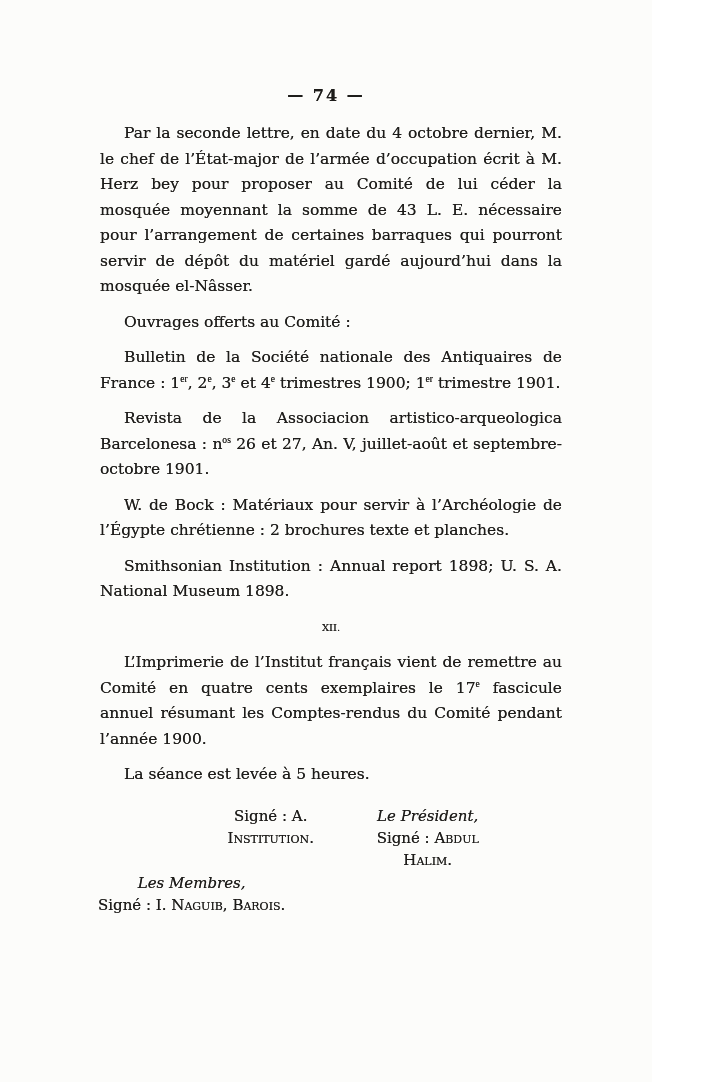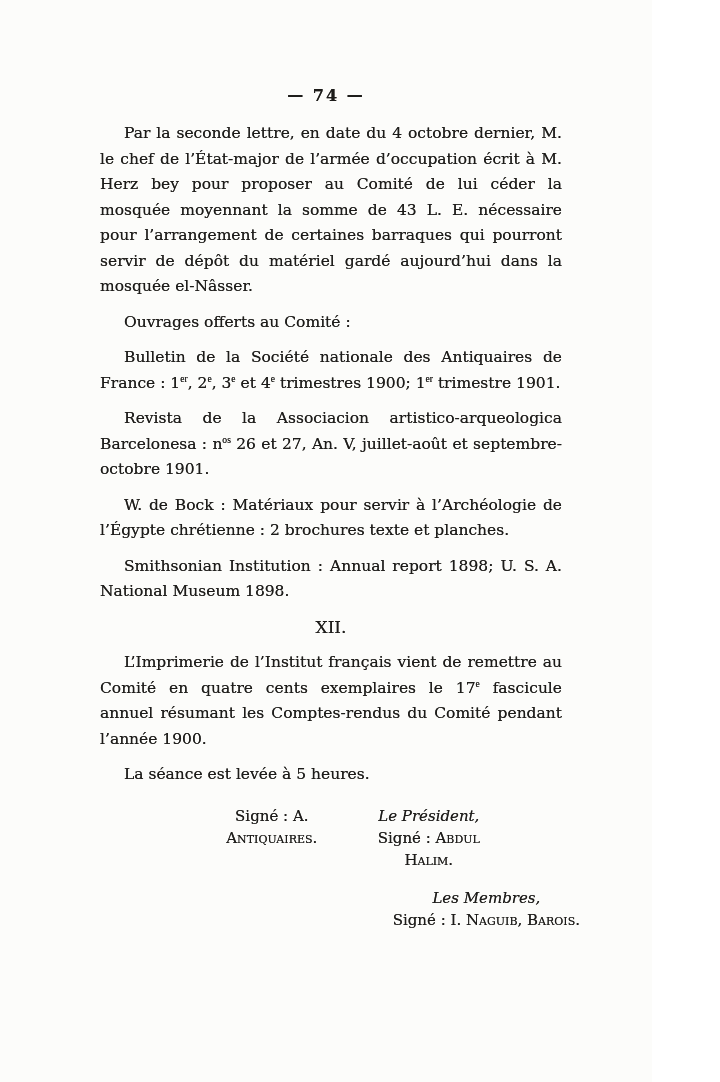--- a/index.html
+++ b/index.html
@@ -27,33 +27,33 @@
     text-align: justify;
   }
   .body-text p { margin: 10px; text-indent: 24px; }
   .i  { }
   .sc { font-variant: small-caps; }
   sup { font-size: 62%; line-height: 0; font-family: Liberation Serif, serif; }
   .heading-xii {
     margin: 13px 0 11px 0;
     text-align: center;
     text-indent: 0 !important;
-    font-size: 17px;
+    font-size: 10px;
   }
   .seance { margin-top: 2px; }
   .sigs { margin-top: 17px; font-size: 15px; line-height: 22px; }
   .sig-row1 {
     display: flex;
     justify-content: space-between;
     padding-left: 100px;
     padding-right: 68px;
   }
   .sig-block { text-align: center; }
   .sig-title { font-style: italic; }
-  .sig-row2 { display: flex; justify-content: flex-end; margin-top: 16px; }
+  .sig-row2 { display: flex; justify-content: flex-start; margin-top: 1px; }
   .sig-row2 .sig-block { transform: translateX(8px); }
 </style>
 </head>
 <body>
 
 <div class="sheet">
 
   <div class="pagenum">— 74 —</div>
 
   <div class="body-text">
@@ -65,21 +65,21 @@
     <p><span class="i">Smithsonian Institution : </span><span>Annual report 1898; U. S. A. National Museum 1898.</span></p>
 
     <p class="heading-xii">XII.</p>
 
     <p><span>L’Imprimerie de l’Institut français vient de remettre au Comité en quatre cents exemplaires le 17</span><sup>e</sup><span> fascicule annuel résumant les Comptes-rendus du Comité pendant l’année 1900.</span></p>
     <p class="seance">La séance est levée à 5 heures.</p>
 
     <div class="sigs">
       <div class="sig-row1">
         <div class="sig-block">
-          <div><span>Signé :  A. </span><span class="sc">Antiquaires</span><span>.</span></div>
+          <div><span>Signé :  A. </span><span class="sc">Institution</span><span>.</span></div>
         </div>
         <div class="sig-block">
           <div class="sig-title">Le Président,</div>
           <div><span>Signé : </span><span class="sc">Abdul Halim</span><span>.</span></div>
         </div>
       </div>
       <div class="sig-row2">
         <div class="sig-block">
           <div class="sig-title">Les Membres,</div>
           <div><span>Signé : I. </span><span class="sc">Naguib</span><span>, </span><span class="sc">Barois</span><span>.</span></div>

